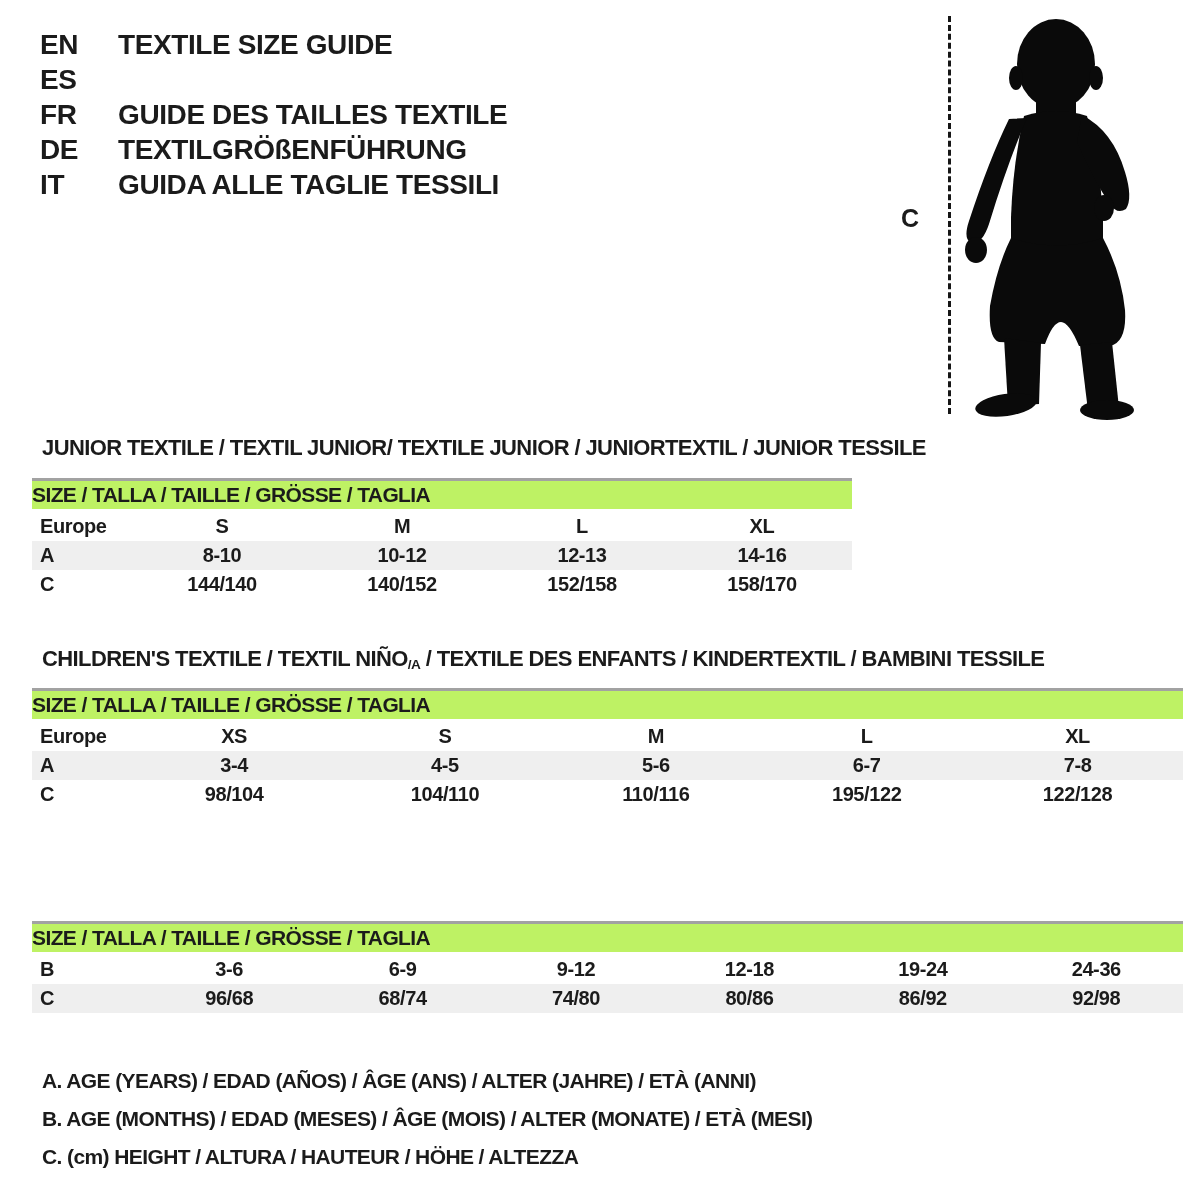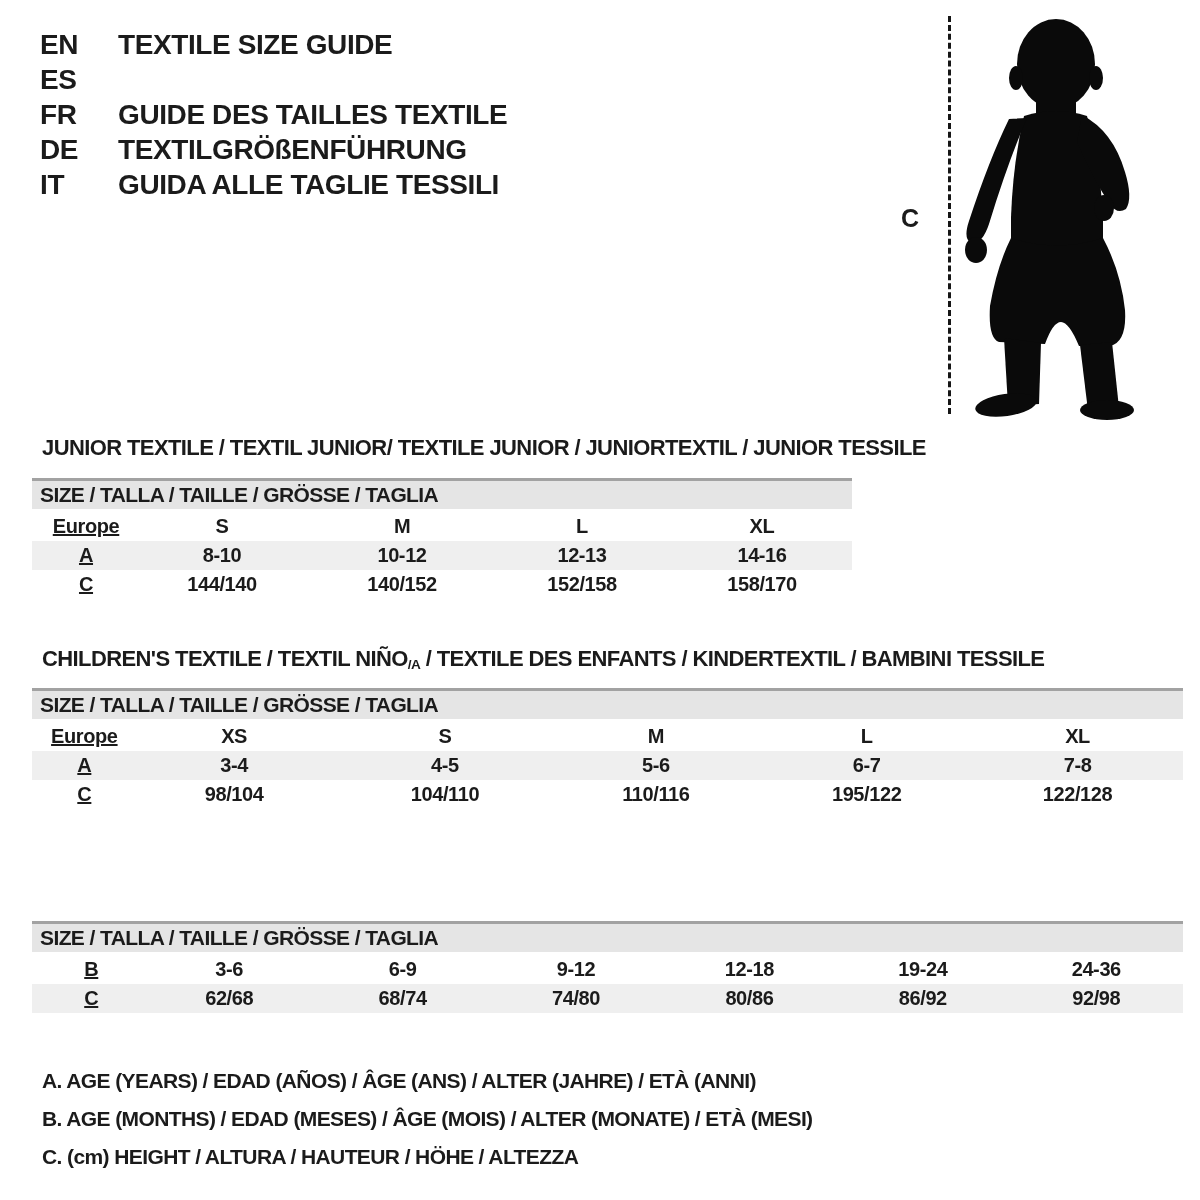--- a/index.html
+++ b/index.html
@@ -21,28 +21,28 @@
   .measure-label { position:absolute; left:901px; top:204px; font-size:25px; }
   .silhouette { position:absolute; left:960px; top:12px; width:184px; height:412px; }
 
   
   .section-title { position:absolute; left:42px; font-size:22px; line-height:35px;
     white-space:nowrap; letter-spacing:-0.6px; }
   .title-sub { font-size:0.62em; vertical-align:-0.22em; }
 
   
   .size-table-wrap { position:absolute; left:32px; }
-  .size-bar { border-top:3px solid #a2a2a2; background:#e5e5e5; height:28px;
-    line-height:28px; padding-left:8px; font-size:21px; margin-bottom:3px;
+  .size-bar { border-top:3px solid #a2a2a2; background:#bef264; height:28px;
+    line-height:28px; font-size:21px; margin-bottom:3px;
     white-space:nowrap; letter-spacing:-0.6px; }
   table.size-table { width:100%; border-collapse:collapse; font-size:20px;
     table-layout:fixed; }
   table.size-table td { height:29px; text-align:center; padding:0;
     white-space:nowrap; }
-  table.size-table td.lbl { text-align:center; padding-left:8px;text-decoration:underline; }
+  table.size-table td.lbl { text-align:left; padding-left:8px; }
   tr.shaded { background:#efefef; }
 
   
   .legend { position:absolute; left:42px; top:1062px; }
   .legend-line { font-size:21px; line-height:38px; white-space:nowrap;
     letter-spacing:-0.6px; }
 </style>
 </head>
 <body>
 
@@ -195,21 +195,21 @@
           <td class="lbl">B</td>
           <td>3-6</td>
           <td>6-9</td>
           <td>9-12</td>
           <td>12-18</td>
           <td>19-24</td>
           <td>24-36</td>
         </tr>
         <tr class="shaded">
           <td class="lbl">C</td>
-          <td>62/68</td>
+          <td>96/68</td>
           <td>68/74</td>
           <td>74/80</td>
           <td>80/86</td>
           <td>86/92</td>
           <td>92/98</td>
         </tr>
       </tbody>
     </table>
   </div>
 

